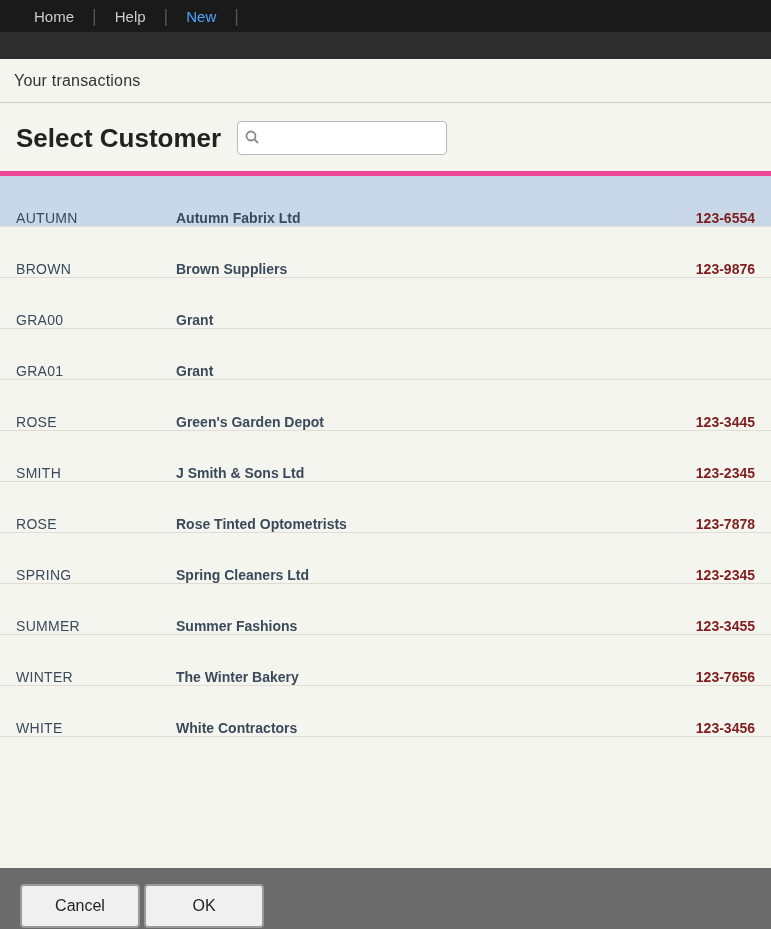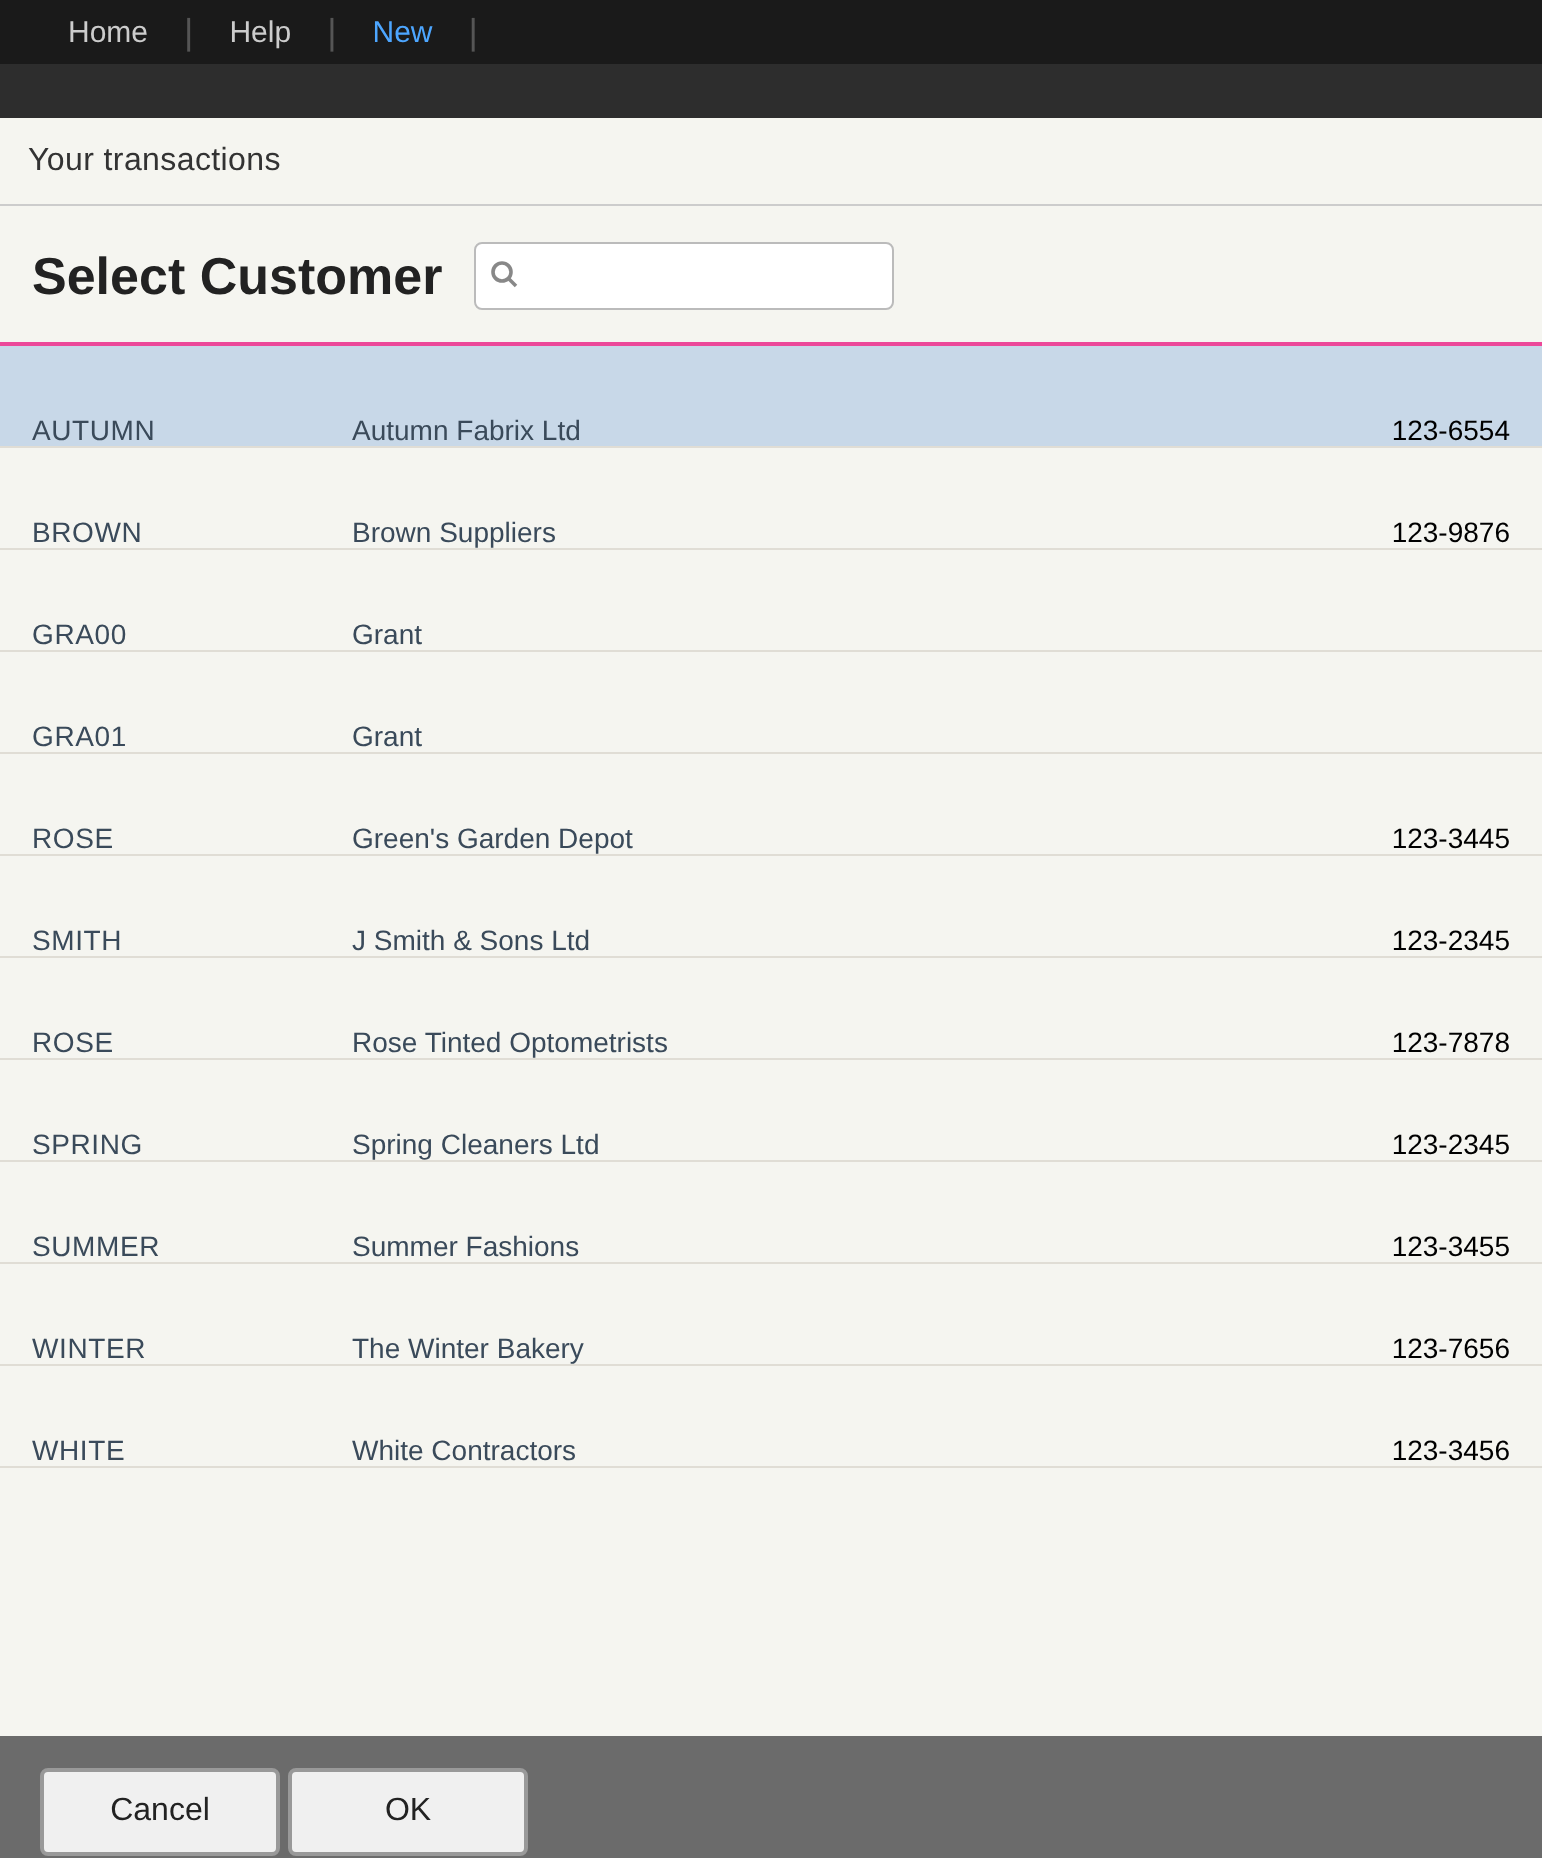--- a/index.html
+++ b/index.html
@@ -61,21 +61,21 @@
       flex-direction: column;
     }
 
     
     .modal-header {
       display: flex;
       align-items: center;
       padding: 18px 16px 16px 16px;
       background: #f5f5f0;
       gap: 16px;
-      border-bottom: 2px solid #ec4899;
+      border-bottom: 5px solid #ec4899;
     }
     .modal-title {
       font-size: 26px;
       font-weight: 600;
       color: #222;
       white-space: nowrap;
     }
     .search-wrapper {
       position: relative;
       display: flex;
@@ -120,26 +120,28 @@
       width: 160px;
       font-size: 14px;
       color: #3a4a5a;
       font-weight: 500;
       letter-spacing: 0.3px;
     }
     .col-name {
       flex: 1;
       font-size: 14px;
       color: #3a4a5a;
+      font-weight: bold;
     }
     .col-phone {
       width: 120px;
       font-size: 14px;
-      color: #000000;
+      color: #7f1d1d;
       text-align: right;
+      font-weight: bold;
     }
 
     
     .modal-footer {
       background: #6b6b6b;
       height: 76px;
       display: flex;
       align-items: center;
       padding: 0 20px;
       gap: 4px;

